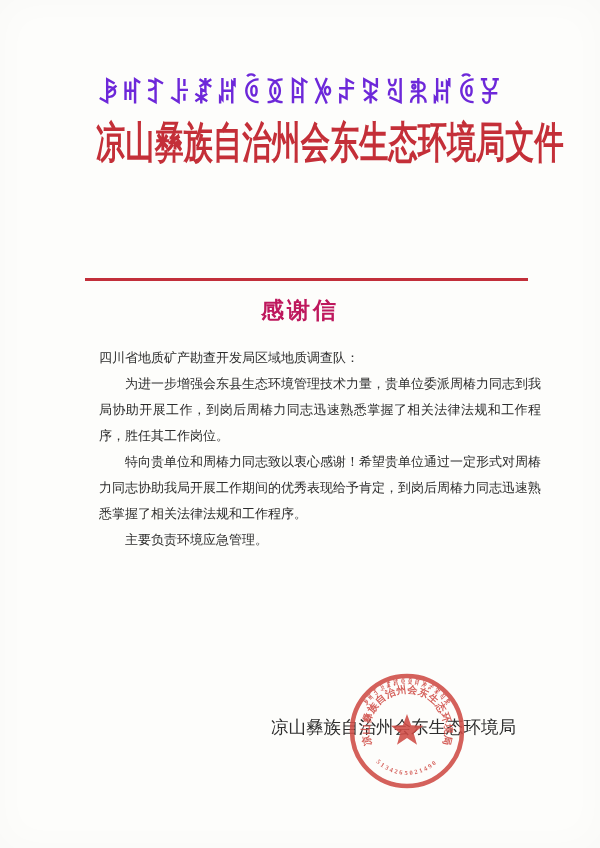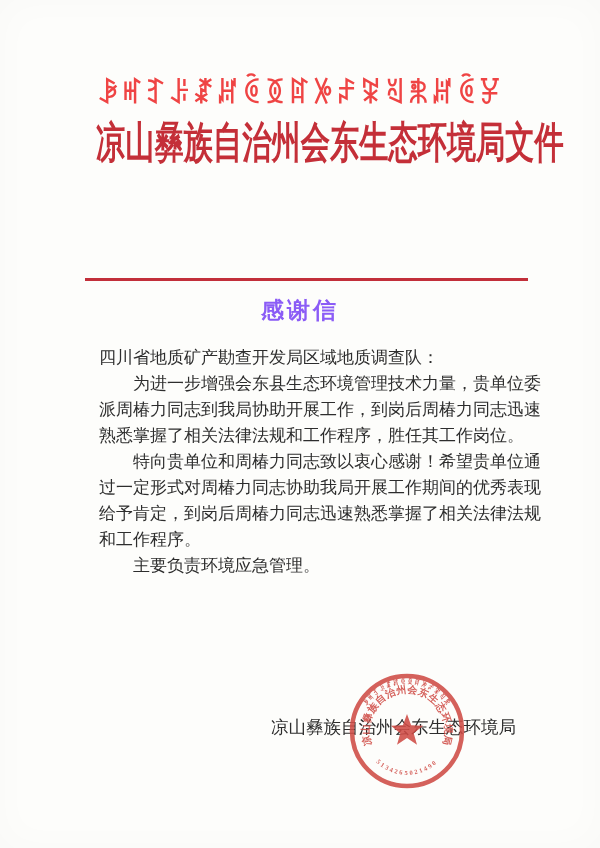--- a/index.html
+++ b/index.html
@@ -12,21 +12,21 @@
     position:relative;
     width:600px;height:848px;
     background:#fdfdfb;
     overflow:hidden;
     box-shadow:inset 0 0 40px rgba(0,0,0,0.02);
   }
   
   .yi-line{
     position:absolute;top:72px;left:0;right:0;
     text-align:center;
-    color:#ef4444;
+    color:#6d28d9;
     font-weight:bold;
     font-size:28px;
     line-height:44px;
     letter-spacing:2px;
     white-space:nowrap;
   }
   .doc-title{
     position:absolute;top:114px;left:0;right:0;
     text-align:center;
     color:#c42f38;
@@ -40,30 +40,30 @@
   }
   .red-rule{
     position:absolute;
     top:278px;left:85px;width:443px;height:3px;
     background:#c22f3a;
   }
   
   .letter-title{
     position:absolute;top:295px;left:0;right:0;
     text-align:center;
-    color:#8b5cf6;
+    color:#be185d;
     font-size:23px;
     font-weight:bold;
     letter-spacing:3px;
   }
   .body-text{
     position:absolute;
     top:345px;left:99px;width:442px;
     color:#2d2d2d;
-    font-size:17px;
+    font-size:13px;
     line-height:26px;
     text-align:justify;
   }
   .body-text p{
     margin:0;
     text-indent:2em;
     text-align:justify;
   }
   .body-text .salutation{
     text-indent:0;

